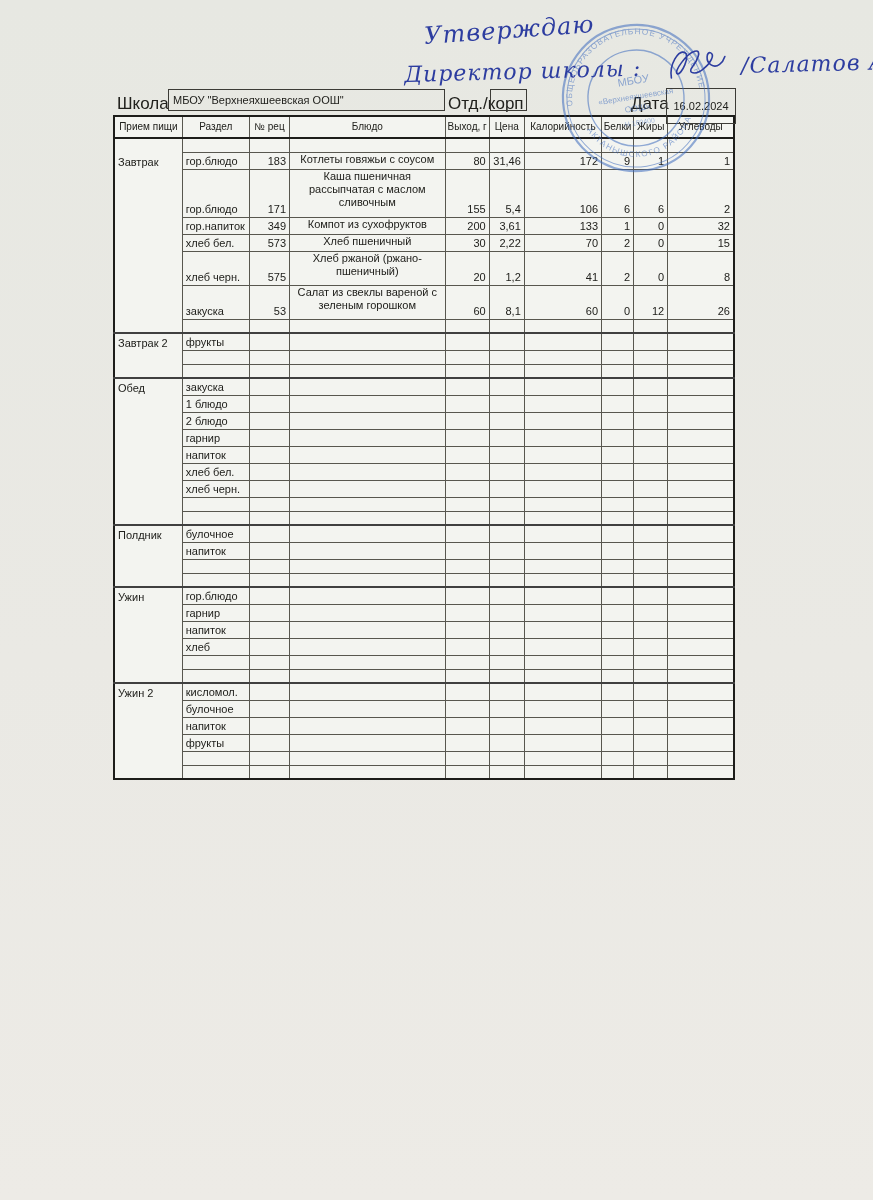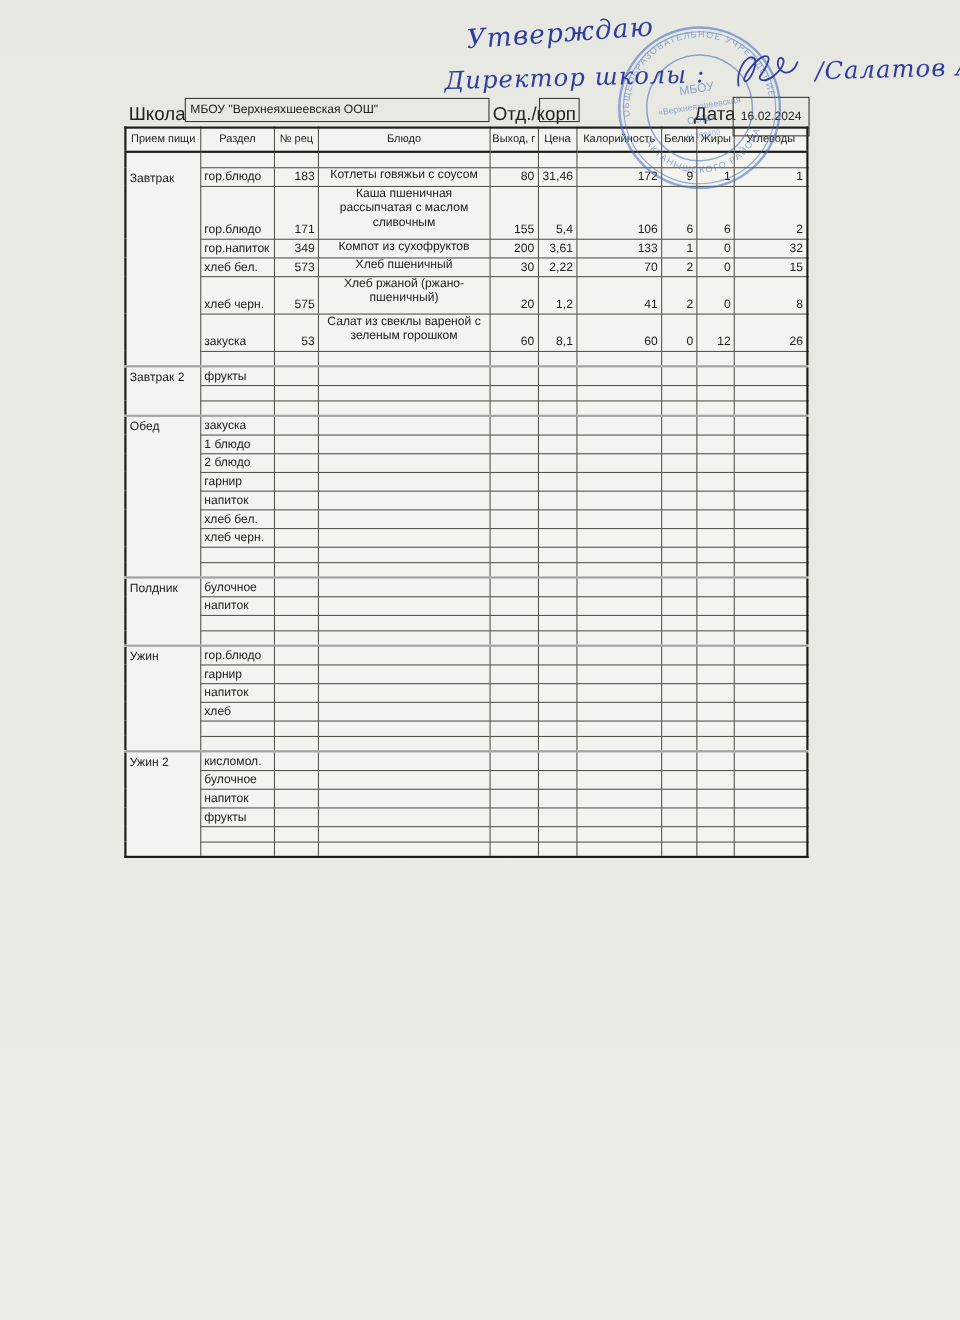--- a/index.html
+++ b/index.html
@@ -47,21 +47,21 @@
   
   table.menu { position:absolute; left:113px; top:115px; width:622px; z-index:3;
     border-collapse:collapse; table-layout:fixed; background:#f3f4f0;
     border:2px solid #1d1d1a; }
   .menu th, .menu td {
     border:1px solid #58574f; font-size:11px; line-height:1.22;
     padding:0 3px; overflow:hidden; font-weight:normal;
   }
   .menu thead th { height:20px; font-size:10px; text-align:center; padding:0 1px;
     border-bottom:2px solid #1d1d1a; }
-  .menu tr.section-start td { border-top:2px solid #a3a3a3; }
+  .menu tr.section-start td { border-top:2px solid #404040; }
   .menu tr.h1 { height:17px; }
   .menu tr.h2 { height:34px; }
   .menu tr.h3 { height:48px; }
   .menu tr.blank { height:14px; }
   .menu td.meal-cell { vertical-align:top; padding-top:3px; font-size:11px; }
   .menu td.meal-cell.drop { padding-top:17px; }
   .menu td.c-razdel { vertical-align:bottom; text-align:left; }
   .menu td.c-dish { vertical-align:top; text-align:center; }
   .menu td.num { text-align:right; vertical-align:bottom; }
 </style>

